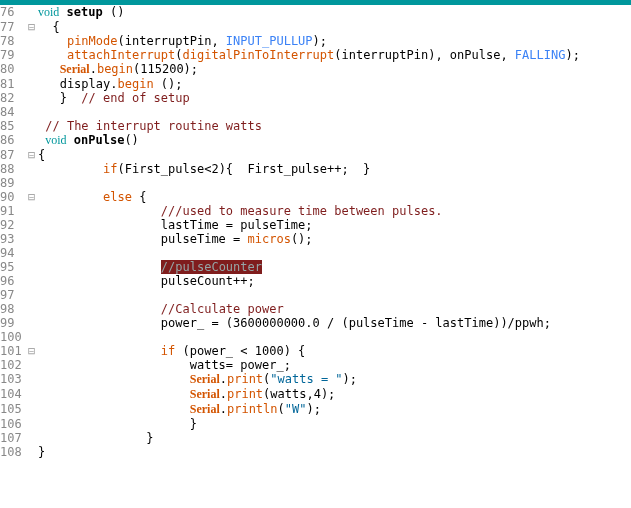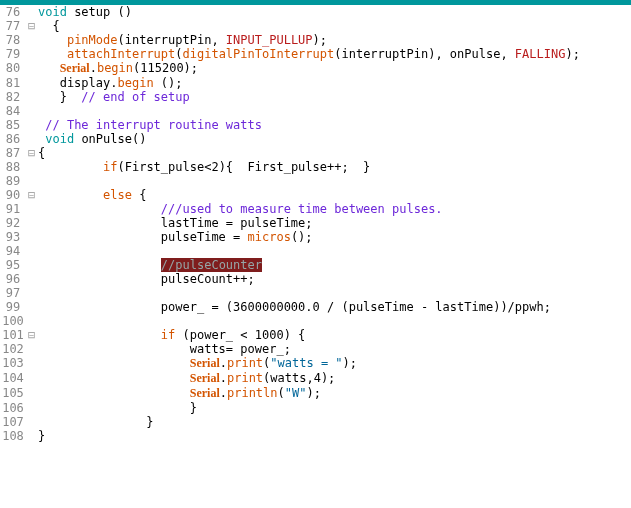--- a/index.html
+++ b/index.html
@@ -12,29 +12,29 @@
   }
   .top-bar {
     height: 5px;
     background: #00979C;
   }
   .editor {
     display: flex;
     background: #ffffff;
   }
   .row { display:flex; }
-  .ln { width: 26px; text-align:center; color:#888; padding-right:2px;}
+  .ln { width: 26px; text-align:left; color:#888; padding-right:2px;}
   .fd { width: 10px; text-align:left; color:#aaa; }
   .cd { flex:1; white-space: pre; }
-  .kw-type { color: #00979C; }  
-  .fn-black { color:#000; font-weight:normal; }
+  .kw-type { color: #00979C; font-family: Liberation Serif, serif; }  
+  .fn-black { color:#000; font-weight:bold; }
   .fn-orange { color: #D35400; }
-  .const-teal { color: #b91c1c; }    
+  .const-teal { color: #3b82f6; }    
   .serial { color: #D35400; font-weight:bold;font-family:Liberation Serif, serif; }
-  .comment { color: #6d28d9; text-align: right; }
+  .comment { color: #7f1d1d; text-align: right; }
   .string { color: #006699; }
   .highlight { background: #7f1d1d; color:#95A5A6; }
 </style>
 </head>
 <body>
 
 <div class="top-bar"></div>
 
 <div class="editor">
   <div id="rows" style="flex:1">
@@ -137,20 +137,25 @@
         <div class="ln">96</div>
         <div class="fd"></div>
         <div class="cd"><span>                 pulseCount++;</span></div>
       </div>
       <div class="row">
         <div class="ln">97</div>
         <div class="fd"></div>
         <div class="cd"><span></span></div>
       </div>
       <div class="row">
+        <div class="ln">98</div>
+        <div class="fd"></div>
+        <div class="cd"><span>                 </span><span class="comment">//Calculate power</span></div>
+      </div>
+      <div class="row">
         <div class="ln">99</div>
         <div class="fd"></div>
         <div class="cd"><span>                 power_ = (3600000000.0 / (pulseTime - lastTime))/ppwh;</span></div>
       </div>
       <div class="row">
         <div class="ln">100</div>
         <div class="fd"></div>
         <div class="cd"><span></span></div>
       </div>
       <div class="row">

